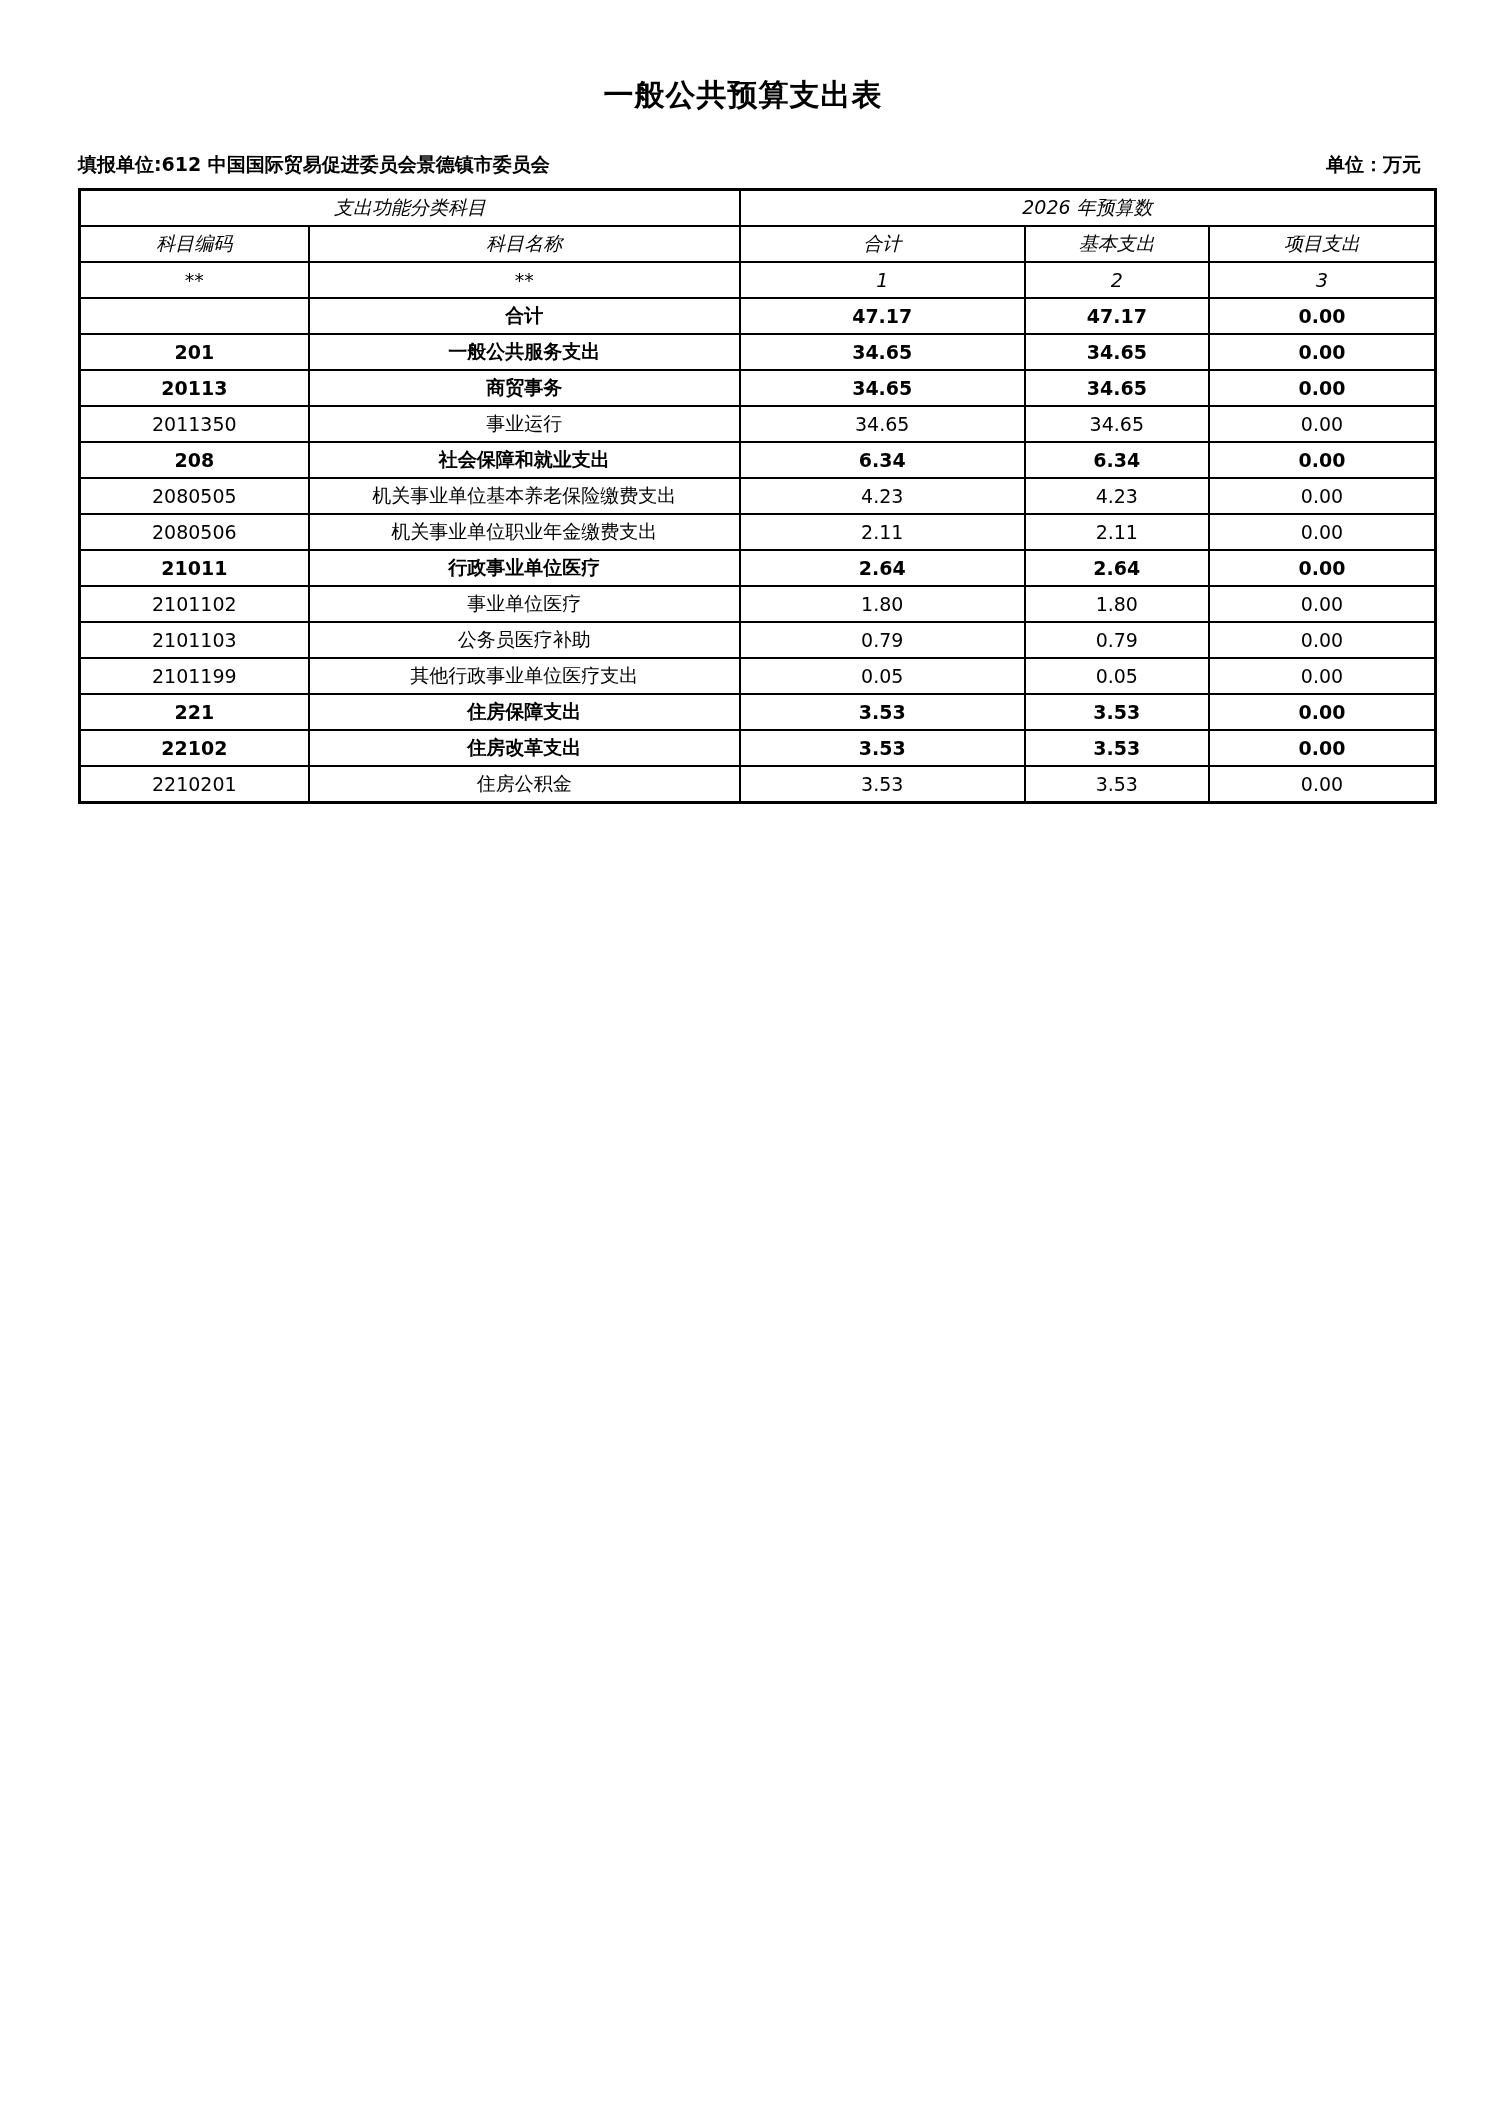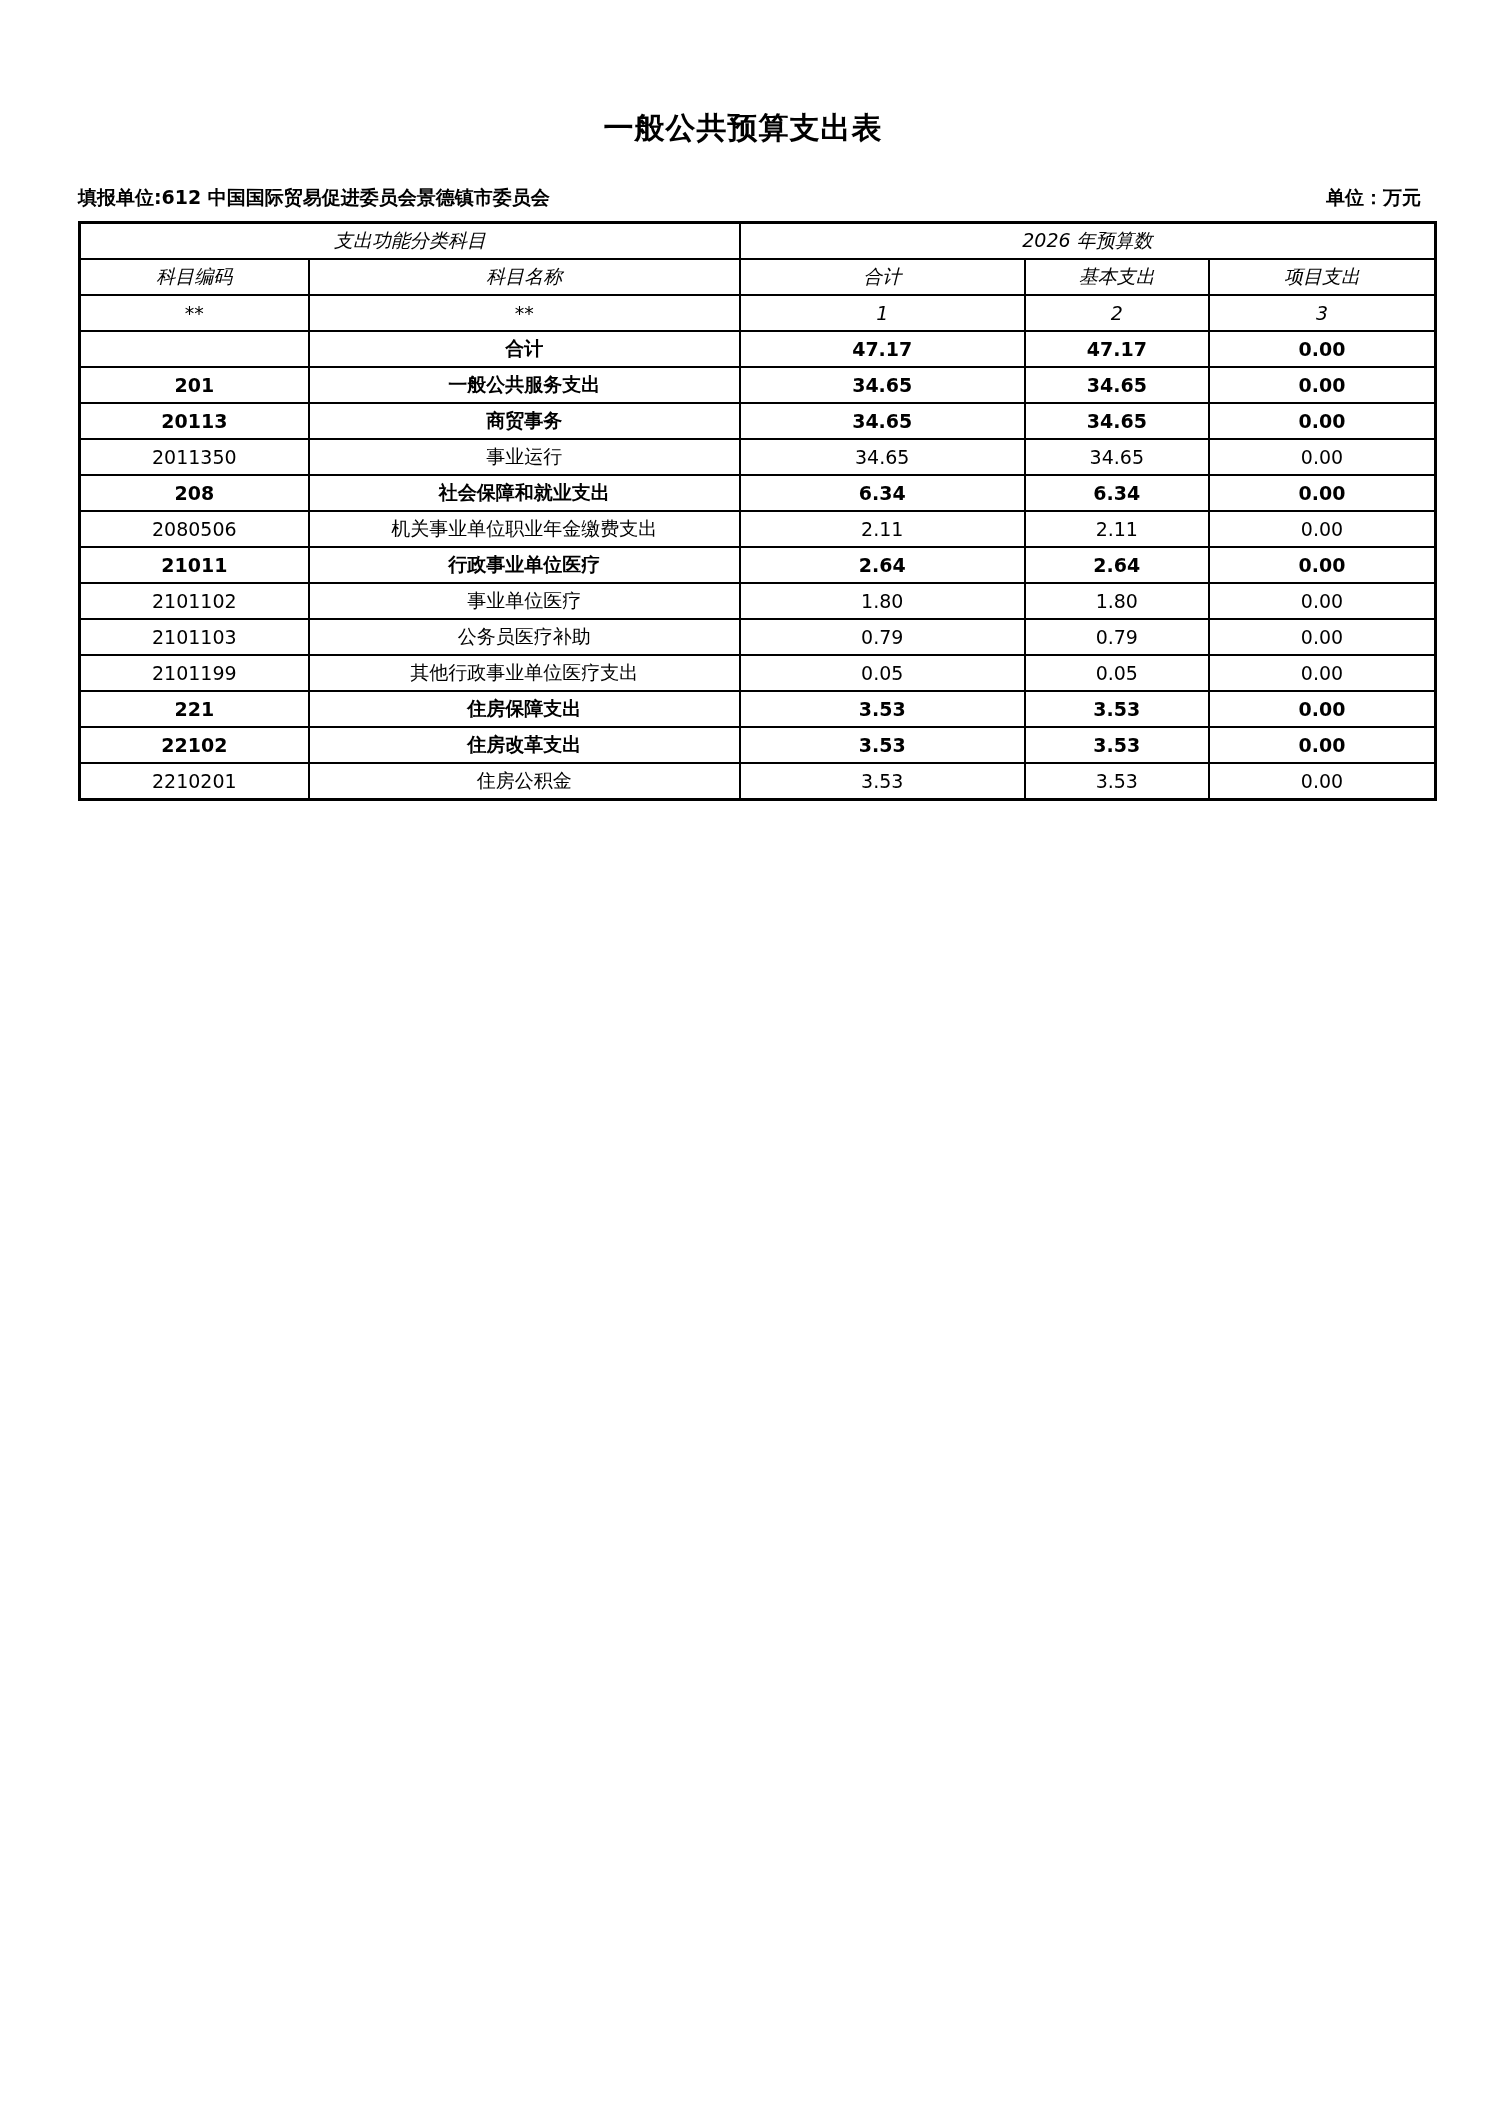--- a/index.html
+++ b/index.html
@@ -10,21 +10,21 @@
   .page {
     position: relative;
     width: 1486px;
     height: 2103px;
     background: #ffffff;
     color: #000000;
     font-family: "DejaVu Sans", "Liberation Sans", sans-serif;
     overflow: hidden;
   }
   .doc-title {
-    padding-top: 108px;
+    padding-top: 75px;
     text-align: center;
     font-size: 30px;
     font-weight: bold;
     letter-spacing: 1px;
     line-height: 40px;
   }
   .meta-row {
     width: 1359px;
     margin: 37px 0 12px 78px;
     display: flex;
@@ -140,20 +140,27 @@
           <td>0.00</td>
         </tr>
         <tr class="bold">
           <td>208</td>
           <td>社会保障和就业支出</td>
           <td>6.34</td>
           <td>6.34</td>
           <td>0.00</td>
         </tr>
         <tr>
+          <td>2080505</td>
+          <td>机关事业单位基本养老保险缴费支出</td>
+          <td>4.23</td>
+          <td>4.23</td>
+          <td>0.00</td>
+        </tr>
+        <tr>
           <td>2080506</td>
           <td>机关事业单位职业年金缴费支出</td>
           <td>2.11</td>
           <td>2.11</td>
           <td>0.00</td>
         </tr>
         <tr class="bold">
           <td>21011</td>
           <td>行政事业单位医疗</td>
           <td>2.64</td>

